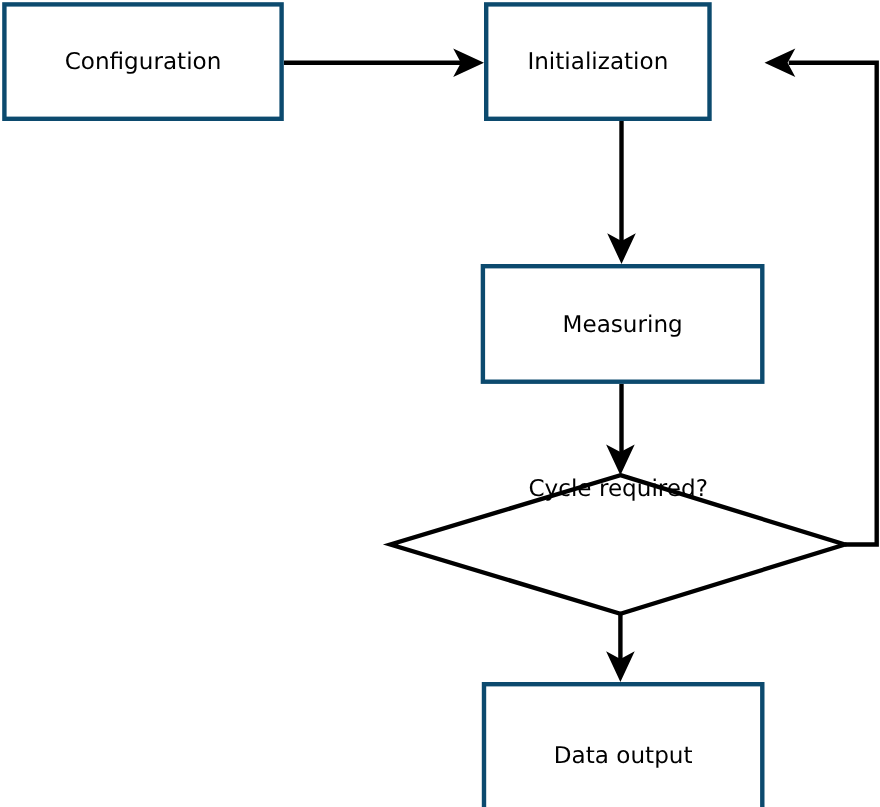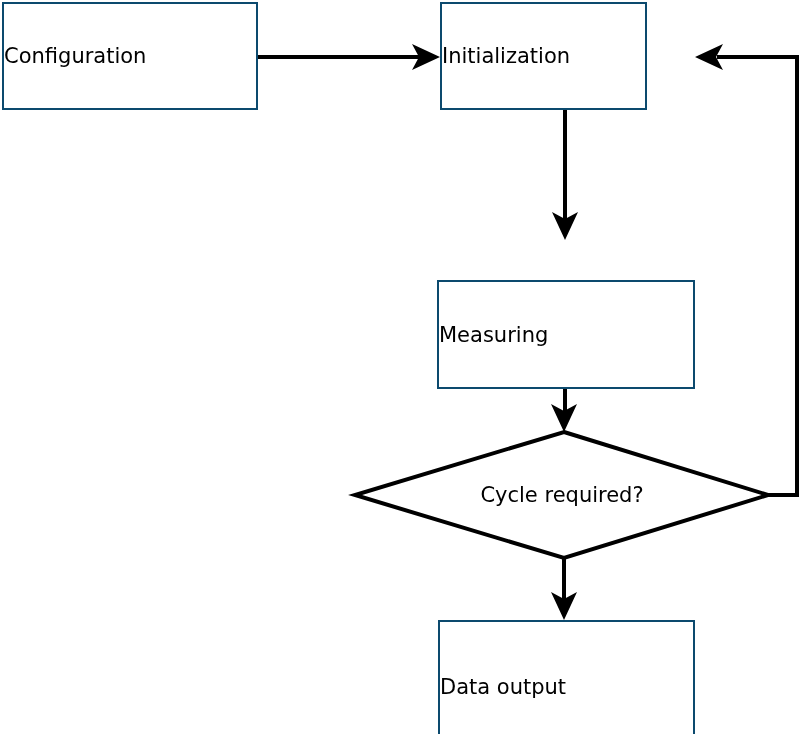--- a/index.html
+++ b/index.html
@@ -18,45 +18,45 @@
   .edges-layer {
     position: absolute;
     left: 0;
     top: 0;
     width: 800px;
     height: 734px;
   }
   .node-box {
     position: absolute;
     box-sizing: border-box;
-    border: 2px solid #0c4a6e;
+    border: 4px solid #0c4a6e;
     background: #ffffff;
     display: flex;
     align-items: center;
+    justify-content: center;
   }
   .node-label {
     font-size: 21px;
     color: #000000;
     white-space: nowrap;
     text-align: center;
   }
   .diamond-label {
     position: absolute;
     left: 355px;
     top: 432px;
     width: 414px;
     height: 126px;
     display: flex;
-    align-items: center;
     justify-content: center;
     pointer-events: none;
   }
   #node-configuration { left: 2px;   top: 2px;   width: 256px; height: 108px; }
   #node-initialization{ left: 440px; top: 2px;   width: 207px; height: 108px; }
-  #node-measuring     { left: 437px; top: 240px; width: 258px; height: 109px; margin-top: 40px; }
+  #node-measuring     { left: 437px; top: 240px; width: 258px; height: 109px; }
   #node-data-output   { left: 438px; top: 620px; width: 257px; height: 134px; }
   .edge-line {
     stroke: #000000;
     stroke-width: 4;
     fill: none;
   }
   .arrow-head {
     fill: #000000;
     stroke: none;
   }

